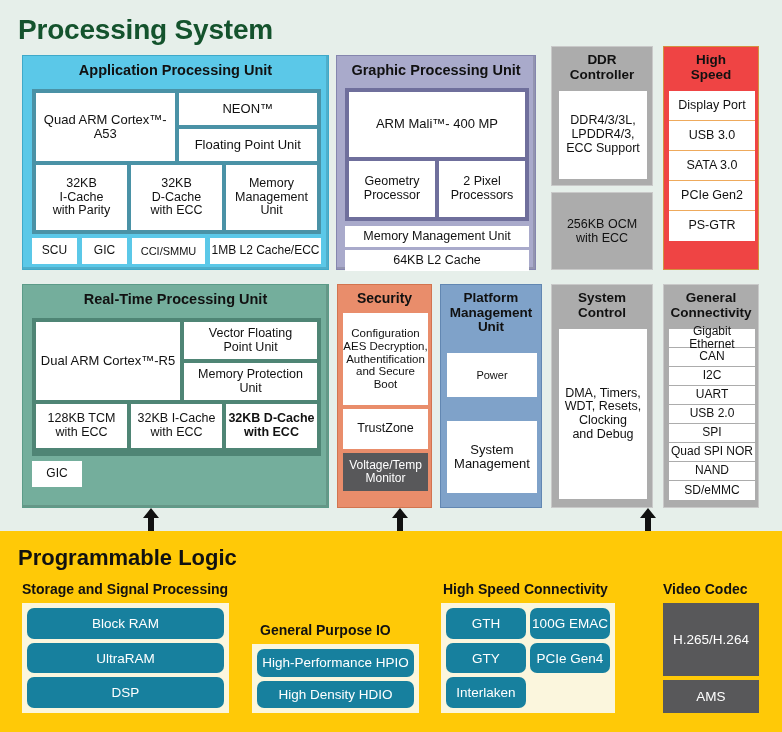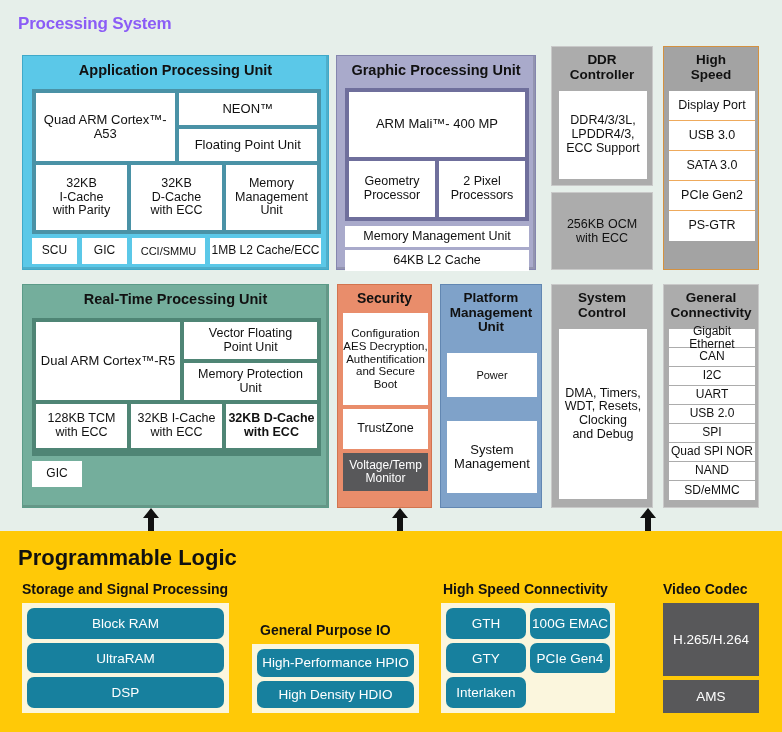--- a/index.html
+++ b/index.html
@@ -8,21 +8,21 @@
     font-family: "Liberation Sans", sans-serif;
     background: #e6efea;
     overflow: hidden;
     position: relative;
   }
 
   
   #ps-region { position: absolute; left:0; top:0; width:782px; height:531px; background:#e6efea; }
   .ps-title {
     position:absolute; left:18px; top:14px;
-    font-size:17px; font-weight:bold; color:#8b5cf6; letter-spacing:-0.2px;
+    font-size:28px; font-weight:bold; color:#14532d; letter-spacing:-0.2px;
   }
 
   .blk { position:absolute; }
 
   
   .hdr { text-align:center; font-weight:bold; color:#111; line-height:1.08; }
 
   
   .cell {
     background:#fff; color:#111; display:flex; align-items:center;
@@ -56,21 +56,21 @@
   #ddr .hdr { font-size:13.5px; padding-top:6px; }
   #ddr .cell { position:absolute; left:7px; top:44px; width:88px; height:88px;
                font-size:12.5px; }
   #ocm { left:551px; top:192px; width:102px; height:78px;
          background:#acacac; border:1px solid #c9c9c9;
          display:flex; align-items:center; justify-content:center;
          text-align:center; font-size:12.5px; color:#111; line-height:1.15; }
 
   
   #hs { left:663px; top:46px; width:96px; height:224px;
-        background:#a3a3a3; border:1px solid #d49140; padding:0; }
+        background:#ef4444; border:1px solid #d49140; padding:0; }
   #hs .hdr { font-size:13.5px; padding-top:6px; }
   #hs .list { position:absolute; left:5px; top:44px; width:86px; }
   #hs .list .cell { height:30px; font-size:12.5px; border-bottom:1px solid #eeaa5c; }
   #hs .list .cell:last-child { border-bottom:none; }
 
   
   #rpu { left:22px; top:284px; width:307px; height:224px;
          background:#74ae9c; border:1px solid #5c9b88;
          box-shadow: inset -2px -2px 0 rgba(0,0,0,.13); }
   #rpu .hdr { font-size:14.5px; padding-top:7px; }

